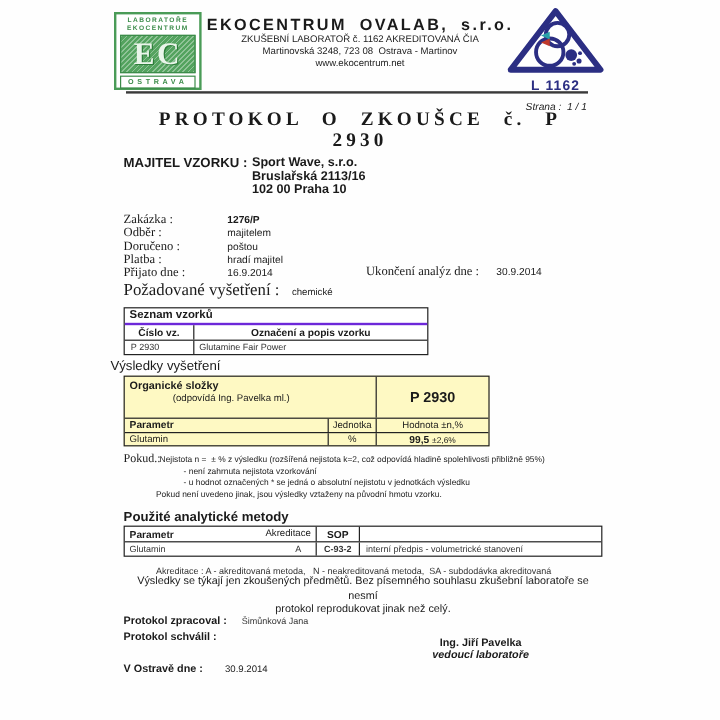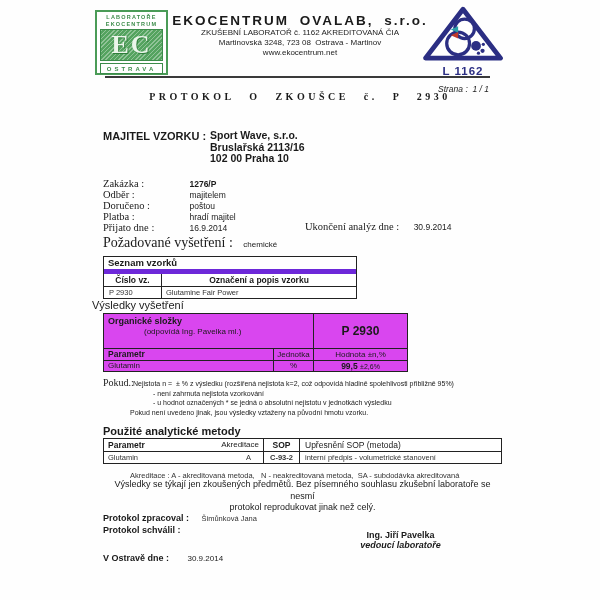--- a/index.html
+++ b/index.html
@@ -24,21 +24,21 @@
   .company { left:108px; top:13px; width:384px; text-align:center; }
   .company-name { font-size:13.5px; font-weight:bold; letter-spacing:2px; word-spacing:5px; }
   .company-line { font-size:8px; line-height:9.8px; color:#222; }
   .cia { left:420px; top:6px; width:86px; text-align:center; }
   .cia-label { color:#2b2e83; font-weight:bold; font-size:11.5px; letter-spacing:1px; margin-top:-2px; }
   .header-rule { left:105px; top:76px; width:385px; height:0; border-top:2px solid #3a3a3a; }
 
   
   .strana { left:438px; top:84px; font-size:8.5px; font-style:italic; color:#222; }
   .title { left:105px; top:91px; width:390px; text-align:center;
-           font-family:"Liberation Serif",serif; font-weight:bold; font-size:10px;
+           font-family:"Liberation Serif",serif; font-weight:bold; font-size:16px;
            letter-spacing:3.5px; word-spacing:9px; }
 
   
   .owner-label { left:103px; top:130px; font-size:11px; font-weight:bold; }
   .owner-lines { left:210px; top:130px; font-size:10.5px; font-weight:bold; line-height:11.5px; }
 
   
   .info { left:103px; top:176px; width:300px; }
   .info-row { height:11px; line-height:11px; }
   .info-label { display:inline-block; width:82px; font-family:"Liberation Serif",serif; font-size:10.5px; }
@@ -47,32 +47,32 @@
   .analyz { left:305px; top:216px; }
   .analyz .lab { font-family:"Liberation Serif",serif; font-size:10.5px; }
   .analyz .val { font-size:8.5px; margin-left:10px; }
   .required { left:103px; top:233px; }
   .required .lab { font-family:"Liberation Serif",serif; font-size:14px; }
   .required .val { font-size:8px; margin-left:6px; }
 
   
   .samples { left:103px; top:256px; width:254px; border:1px solid #222; box-sizing:border-box; background:#fff; }
   .samples-title { font-weight:bold; font-size:9.5px; padding-left:4px; height:12px; line-height:12px;
-                   border-bottom:5px solid #6d28d9; }
+                   border-bottom:2px solid #6d28d9; }
   .samples-header { display:flex; border-bottom:1px solid #222; font-weight:bold; font-size:8.5px;
                     height:12px; line-height:12px; }
   .samples-header .c1 { width:58px; border-right:1px solid #222; text-align:center; box-sizing:border-box; }
   .samples-header .c2 { flex:1; text-align:center; }
   .samples-row { display:flex; height:11px; line-height:11px; font-size:7.5px; color:#333; }
   .samples-row .c1 { width:58px; border-right:1px solid #222; padding-left:5px; box-sizing:border-box; }
   .samples-row .c2 { flex:1; padding-left:4px; }
 
   
   .results-heading { left:92px; top:299px; font-size:11px; font-weight:normal; }
-  .results { left:103px; top:313px; width:305px; border:1px solid #222; box-sizing:border-box; background:#d946ef; }
+  .results { left:103px; top:313px; width:305px; border:1px solid #222; box-sizing:border-box; background:#fef9c3; }
   .res-r1 { display:flex; height:34px; border-bottom:1px solid #222; }
   .res-r1-left { width:210px; border-right:1px solid #222; box-sizing:border-box; padding:2px 0 0 4px; }
   .group-name { font-weight:bold; font-size:9px; }
   .group-resp { font-size:8px; margin-left:36px; margin-top:1px; }
   .res-r1-right { flex:1; display:flex; align-items:center; justify-content:center;
                   font-weight:bold; font-size:12px; }
   .res-head { display:flex; height:11px; line-height:11px; border-bottom:1px solid #222; }
   .res-head .hp { width:170px; padding-left:4px; box-sizing:border-box; border-right:1px solid #222;
                   font-weight:bold; font-size:8.5px; }
   .res-head .hu { width:40px; border-right:1px solid #222; text-align:center; font-size:8px; box-sizing:border-box; }
@@ -243,21 +243,20 @@
   <div class="abs pozn-l4">Pokud není uvedeno jinak, jsou výsledky vztaženy na původní hmotu vzorku.</div>
 
   <div class="abs methods-heading">Použité analytické metody</div>
   <div class="abs methods">
     <div class="met-head">
       <div class="c1">
         <span class="p">Parametr</span>
         <span class="a">Akreditace</span>
       </div>
       <div class="c2">SOP</div>
-      <div class="c3">Upřesnění SOP (metoda)</div>
     </div>
     <div class="met-row">
       <div class="c1">
         <span>Glutamin</span>
         <span>A</span>
       </div>
       <div class="c2">C-93-2</div>
       <div class="c3">interní předpis - volumetrické stanovení</div>
     </div>
   </div>

